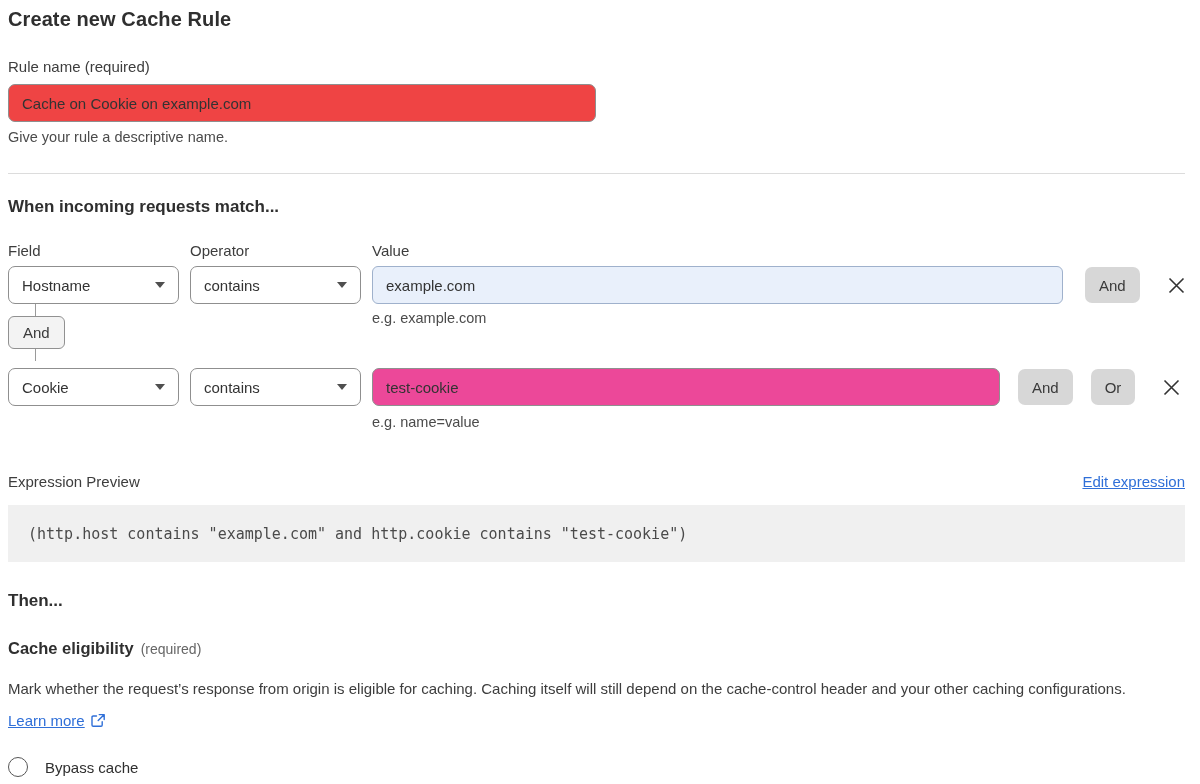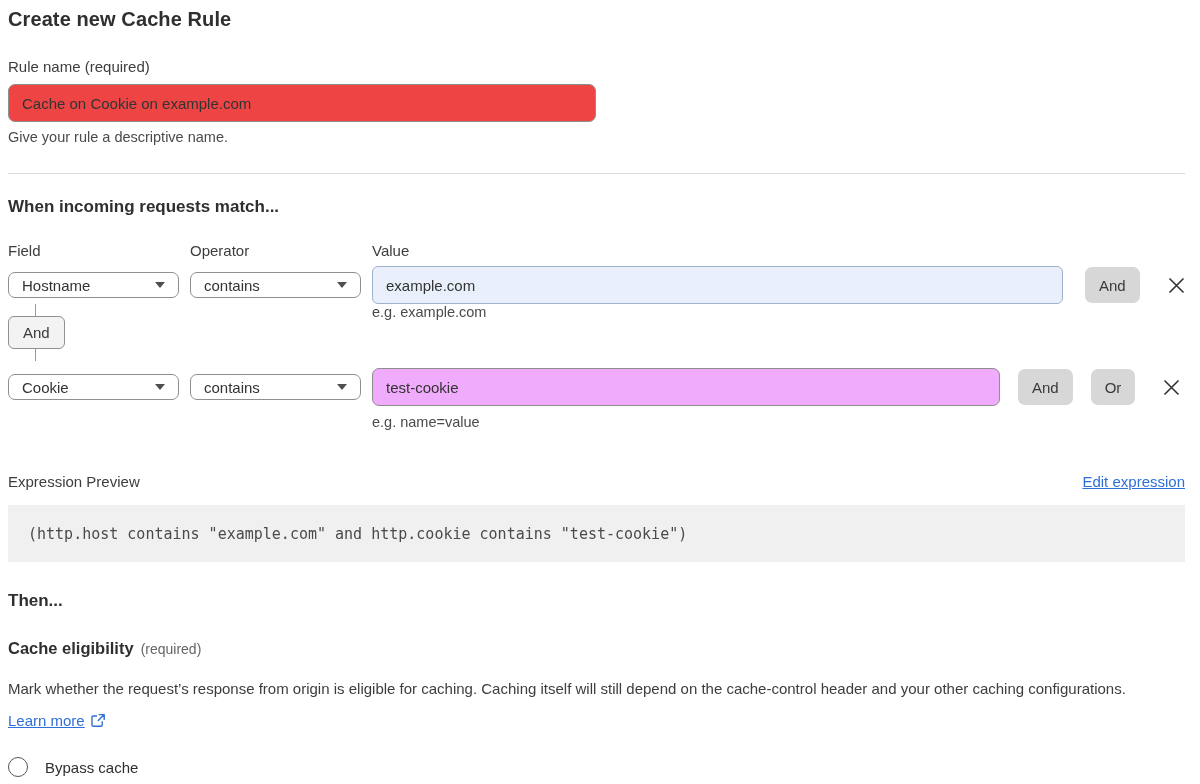--- a/index.html
+++ b/index.html
@@ -25,28 +25,28 @@
   .divider { border: none; border-top: 1px solid #dcdcdc; margin: 28px 0 0; }
 
   .section-heading { font-size: 17px; font-weight: 700; color: #2f2f2f; margin: 23px 0 0; }
 
   .cond-labels { display: flex; margin-top: 25px; font-size: 15px; color: #3d3d3d; }
   .cond-labels .col-f { width: 182px; }
   .cond-labels .col-o { width: 182px; }
 
   .cond-row { display: flex; align-items: center; margin-top: 7px; height: 38px; }
   .select-box {
-    width: 171px; height: 26px; margin-right: 11px; background: #fff;
+    width: 171px; height: 38px; margin-right: 11px; background: #fff;
     border: 1px solid #8f8f8f; border-radius: 7px;
     display: flex; align-items: center; justify-content: space-between;
     padding: 0 13px; font-size: 15px; color: #333; cursor: pointer; flex: none;
   }
   .caret { width: 0; height: 0; border-left: 5px solid transparent; border-right: 5px solid transparent; border-top: 6px solid #4f4f4f; flex: none; }
   .value-input {
-    height: 38px; border: 1px solid #8f8f8f; border-radius: 7px; background: #f0abfc;
+    height: 38px; border: 1px solid #8f8f8f; border-radius: 7px; background: #ec4899;
     font-family: inherit; font-size: 15px; color: #333; padding: 0 13px; outline: none; flex: none;
   }
   .value-input.highlight { background: #e9f0fb; border-color: #9fb1cc; border-radius: 6px; }
   .w-row1 { width: 691px; }
   .w-row2 { width: 628px; }
 
   .logic-btn {
     height: 36px; padding: 0 14px; background: #d7d7d7; border: none; border-radius: 7px;
     font-family: inherit; font-size: 15px; color: #3a3a3a; cursor: pointer; flex: none;
   }
@@ -54,21 +54,21 @@
   .x-btn { background: none; border: none; padding: 0; margin-left: 27px; cursor: pointer; line-height: 0; flex: none; }
   .x-btn svg { display: block; }
 
   .between { position: relative; height: 57px; }
   .connector-line { position: absolute; left: 27px; top: 0; height: 100%; width: 1px; background: #9a9a9a; }
   .connector-btn {
     position: absolute; left: 0; top: 12px; height: 33px; padding: 0 14px;
     background: #f3f3f3; border: 1px solid #919191; border-radius: 6px;
     font-family: inherit; font-size: 15px; color: #3a3a3a; cursor: pointer; z-index: 1;
   }
-  .helper-under-value { position: absolute; left: 364px; top: 0; font-size: 14.5px; color: #4b4b4b; }
+  .helper-under-value { position: absolute; left: 364px; top: 6px; font-size: 14.5px; color: #4b4b4b; }
   .helper-after { margin: 8px 0 0 364px; font-size: 14.5px; color: #4b4b4b; }
 
   .expr-header { display: flex; justify-content: space-between; align-items: baseline; margin-top: 43px; }
   .expr-label { font-size: 15px; color: #3d3d3d; }
   .edit-link { font-size: 15px; color: #2f6fd8; text-decoration: underline; cursor: pointer; }
 
   .code-block {
     margin-top: 15px; background: #f0f0f0; height: 57px; display: flex; align-items: center;
     padding: 0 20px; font-family: "DejaVu Sans Mono", "Liberation Mono", monospace;
     font-size: 15px; color: #4a4a4a; white-space: pre;

